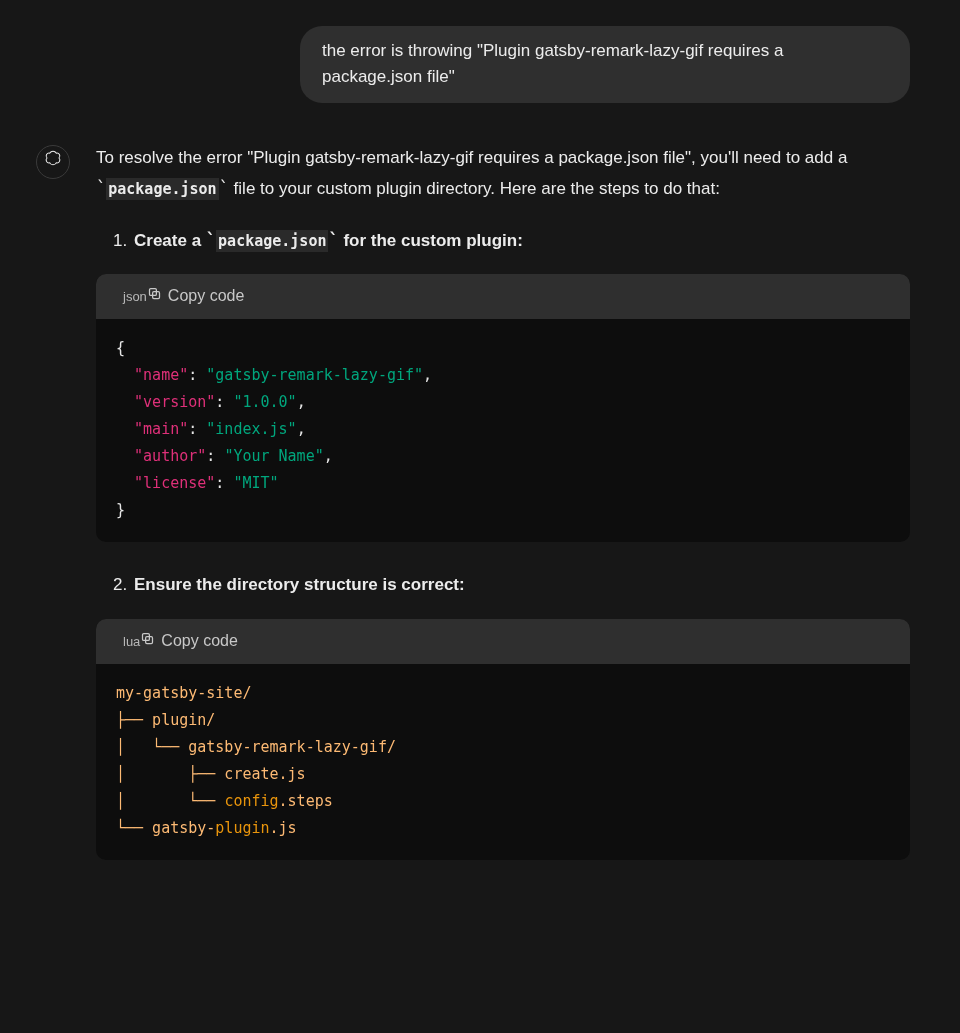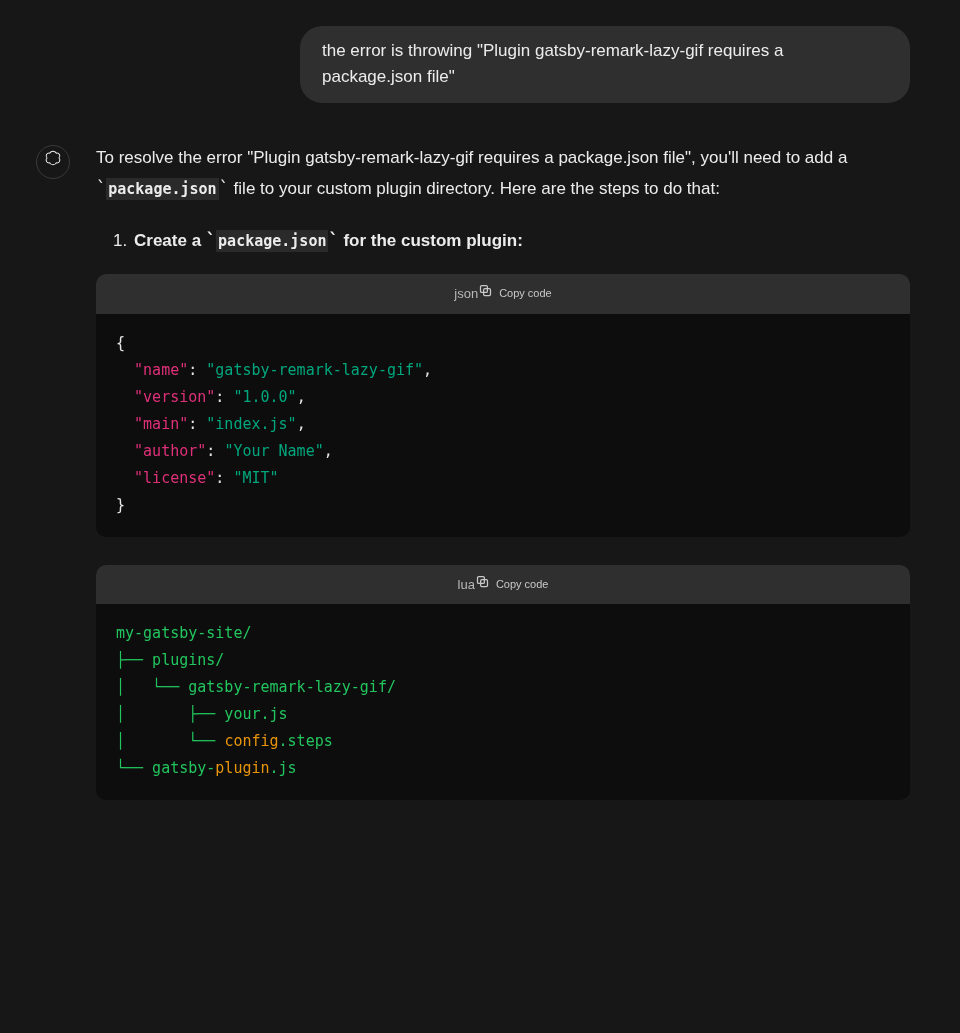--- a/index.html
+++ b/index.html
@@ -74,48 +74,48 @@
   .tick { font-family: ui-monospace, monospace; color:#ececec; }
   .code-block {
     background: #0d0d0d;
     border-radius: 10px;
     overflow: hidden;
     margin: 16px 0 28px 0;
   }
   .code-header {
     background: #2f2f2f;
     display: flex;
-    justify-content: center;
+    justify-content: flex-start;
     align-items: center;
-    padding: 8px 8px;
+    padding: 8px 27px;
     font-size: 13px;
     color: #b8b8b8;
   }
   .copy-btn {
     display: flex;
     align-items: center;
     gap: 6px;
     cursor: pointer;
     color: #c8c8c8;
-    font-size: 11px;
+    font-size: 16px;
   }
   .copy-btn svg { width: 15px; height: 15px; }
   .code-body {
     padding: 16px 20px 18px 20px;
     font-family: ui-monospace, SFMono-Regular, Menlo, Consolas, monospace;
     font-size: 15px;
     line-height: 1.8;
     color: #e6e6e6;
     white-space: pre;
   }
   .tok-key { color: #df3079; }
   .tok-str { color: #00a67d; }
   .tok-punc { color: #e6e6e6; }
   .tok-ident { color: #e9950c; }
-  .tok-plain { color: #22c55e; }
+  .tok-plain { color: #fdba74; }
 </style>
 </head>
 <body>
 
 <div class="user-row">
   <div class="user-bubble">
     <span>the error is throwing "Plugin gatsby-remark-lazy-gif requires a package.json file"</span>
   </div>
 </div>
 
@@ -158,37 +158,42 @@
       </div>
       <div class="code-body"><span class="tok-punc">{</span>
   <span class="tok-key">"name"</span><span class="tok-punc">:</span> <span class="tok-str">"gatsby-remark-lazy-gif"</span><span class="tok-punc">,</span>
   <span class="tok-key">"version"</span><span class="tok-punc">:</span> <span class="tok-str">"1.0.0"</span><span class="tok-punc">,</span>
   <span class="tok-key">"main"</span><span class="tok-punc">:</span> <span class="tok-str">"index.js"</span><span class="tok-punc">,</span>
   <span class="tok-key">"author"</span><span class="tok-punc">:</span> <span class="tok-str">"Your Name"</span><span class="tok-punc">,</span>
   <span class="tok-key">"license"</span><span class="tok-punc">:</span> <span class="tok-str">"MIT"</span>
 <span class="tok-punc">}</span></div>
     </div>
 
+    <ol start="2">
+      <li>
+        <span class="bold">Ensure the directory structure is correct:</span>
+      </li>
+    </ol>
 
 
     <div class="code-block">
       <div class="code-header">
         <span>lua</span>
         <span class="copy-btn">
           <span>
             <svg viewBox="0 0 24 24" fill="none" stroke="#c8c8c8" stroke-width="2">
               <rect x="9" y="9" width="11" height="11" rx="2"></rect>
               <rect x="4" y="4" width="11" height="11" rx="2"></rect>
             </svg>
           </span>
           <span>Copy code</span>
         </span>
       </div>
       <div class="code-body"><span class="tok-plain">my-gatsby-site/</span>
-<span class="tok-plain">├── plugins/</span>
+<span class="tok-plain">├── plugin/</span>
 <span class="tok-plain">│   └── gatsby-remark-lazy-gif/</span>
-<span class="tok-plain">│       ├── your.js</span>
+<span class="tok-plain">│       ├── create.js</span>
 <span class="tok-plain">│       └── </span><span class="tok-ident">config</span><span class="tok-plain">.steps</span>
 <span class="tok-plain">└── gatsby-</span><span class="tok-ident">plugin</span><span class="tok-plain">.js</span></div>
     </div>
 
   </div>
 </div>
 
 </body></html>

